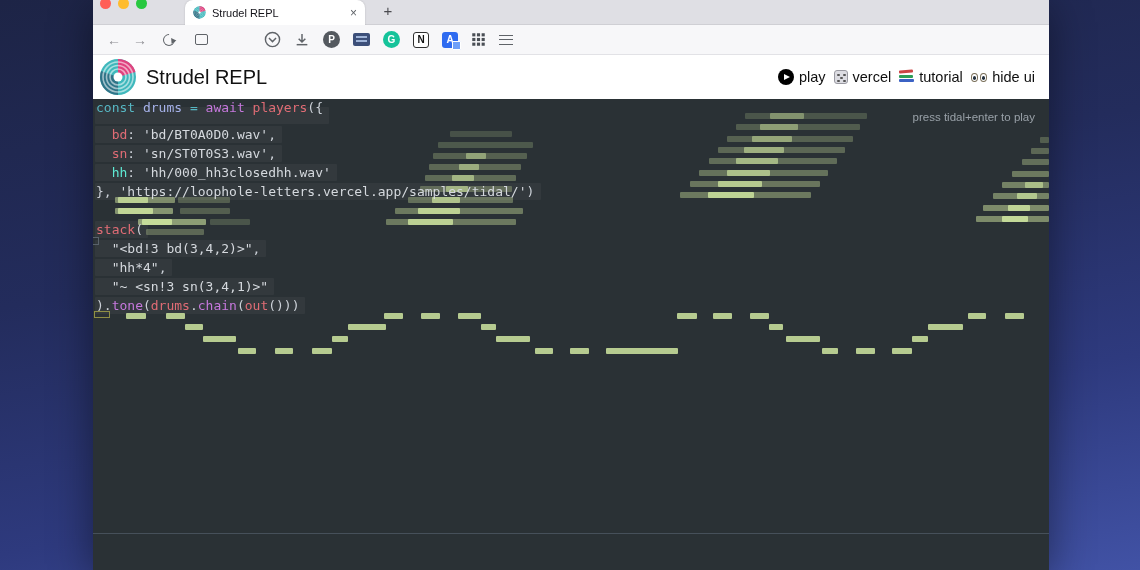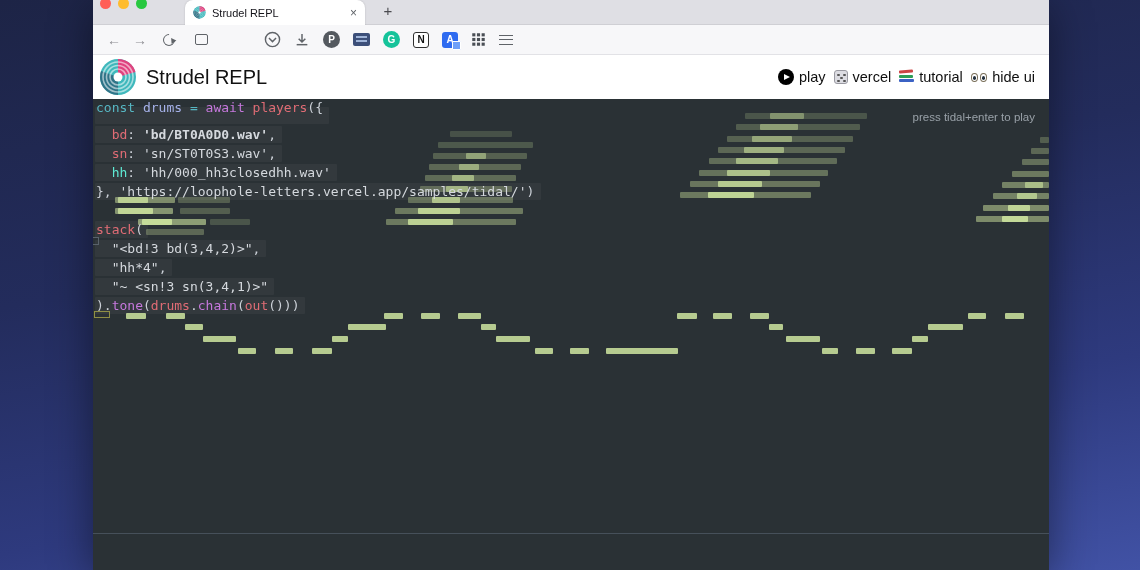--- a/index.html
+++ b/index.html
@@ -270,21 +270,21 @@
           <div class="bar" style="left: 729px; top: 249px; width: 16px; height: 6px; background: rgba(207, 230, 160, 0.85);"></div>
           <div class="bar" style="left: 763px; top: 249px; width: 19px; height: 6px; background: rgba(207, 230, 160, 0.85);"></div>
           <div class="bar" style="left: 799px; top: 249px; width: 20px; height: 6px; background: rgba(207, 230, 160, 0.85);"></div>
           <div class="outl" style="left: 1px; top: 212px; width: 16px; height: 7px; border: 1px solid rgb(143, 143, 69);"></div>
           <div class="outl" style="left: -3px; top: 138px; width: 9px; height: 8px; border: 1px solid rgb(89, 98, 107);"></div>
         </div>
       <div id="code-layer">
           <div class="hl" style="top: 8px; width: 234px;"></div>
           <div class="line" style="top: 0;"><span style="color: rgb(86, 182, 194);">const </span><span style="color: rgb(166, 178, 234);">drums </span><span style="color: rgb(86, 182, 194);">= </span><span style="color: rgb(198, 120, 221);">await </span><span style="color: rgb(224, 108, 117);">players</span><span style="color: rgb(204, 209, 216);">({</span></div>
           <div class="hl" style="top: 27px; width: 187px;"></div>
-          <div class="line" style="top: 27px;"><span style="color: rgb(224, 108, 117);">  bd</span><span style="color: rgb(204, 209, 216);">: </span><span style="color: rgb(213, 217, 222); font-weight: bold;">'bd/BT0A0D0.wav'</span><span style="color: rgb(204, 209, 216);">,</span></div>
+          <div class="line" style="top: 27px;"><span style="color: rgb(224, 108, 117);">  bd</span><span style="color: rgb(204, 209, 216);">: </span><span style="color: rgb(213, 217, 222);">'bd/BT0A0D0.wav'</span><span style="color: rgb(204, 209, 216);">,</span></div>
           <div class="hl" style="top: 46px; width: 187px;"></div>
           <div class="line" style="top: 46px;"><span style="color: rgb(224, 108, 117);">  sn</span><span style="color: rgb(204, 209, 216);">: </span><span style="color: rgb(213, 217, 222);">'sn/ST0T0S3.wav'</span><span style="color: rgb(204, 209, 216);">,</span></div>
           <div class="hl" style="top: 65px; width: 242px;"></div>
           <div class="line" style="top: 65px;"><span style="color: #5eead4;">  hh</span><span style="color: rgb(204, 209, 216);">: </span><span style="color: rgb(213, 217, 222);">'hh/000_hh3closedhh.wav'</span></div>
           <div class="hl" style="top: 84px; width: 446px;"></div>
           <div class="line" style="top: 84px;"><span style="color: rgb(204, 209, 216);">}, </span><span style="color: rgb(213, 217, 222);">'https://loophole-letters.vercel.app/samples/tidal/'</span><span style="color: rgb(204, 209, 216);">)</span></div>
           <div class="line" style="top: 103px;"></div>
           <div class="hl" style="top: 122px; width: 53px;"></div>
           <div class="line" style="top: 122px;"><span style="color: rgb(224, 108, 117);">stack</span><span style="color: rgb(204, 209, 216);">(</span></div>
           <div class="hl" style="top: 141px; width: 171px;"></div>

